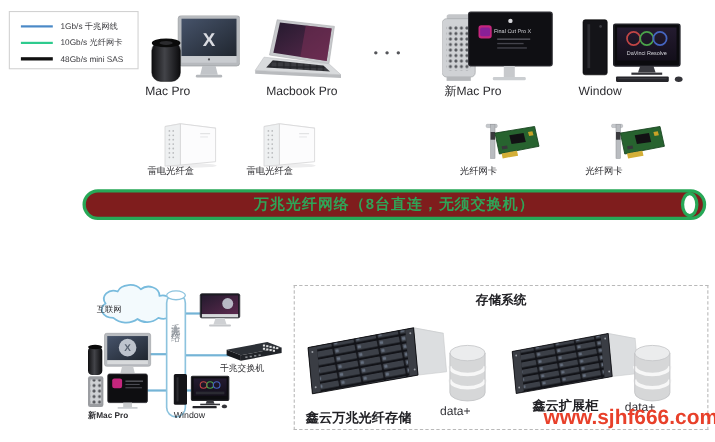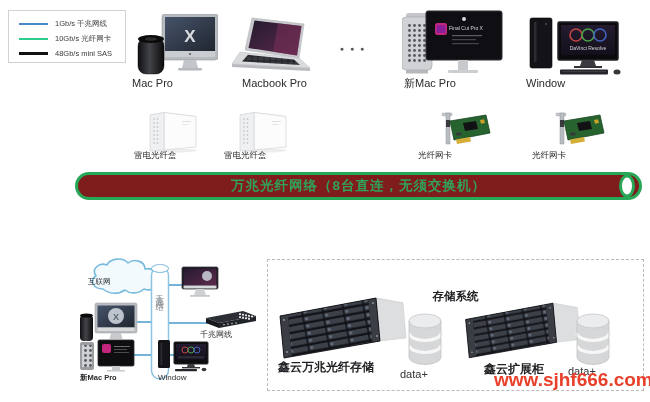--- a/index.html
+++ b/index.html
@@ -31,21 +31,21 @@
   
   .cline{position:absolute;height:1.6px;background:#74b4d6;}
   .pipe-text{position:absolute;top:26px;left:50%;transform:translateX(-50%);
              writing-mode:vertical-rl;text-orientation:upright;font-size:8.5px;color:#8b9198;
              letter-spacing:3px;line-height:1;}
   .lbl-lan{font-size:7.5px;color:#2b2b2f;}
   
   .storage-box{position:absolute;left:267px;top:259px;width:377px;height:132px;
                border:1px dashed #b9b9b9;background:#fff;box-sizing:border-box;}
   .storage-title{position:absolute;left:267px;top:265px;width:377px;text-align:center;
-                 font-size:11.5px;font-weight:700;color:#222226;margin-top:24px;}
+                 font-size:11.5px;font-weight:700;color:#222226;}
   .lbl-unit{font-size:12px;font-weight:700;color:#222226;}
   .lbl-data{font-size:11px;color:#333338;font-weight:400;}
   .watermark{position:absolute;left:494px;top:369px;width:160px;font-size:19px;font-weight:600;
              color:#e8402a;z-index:50;white-space:nowrap;}
   svg{display:block;}
 </style>
 </head>
 <body>
 
 <div class="canvas">
@@ -322,21 +322,21 @@
           <rect x="45" y="10" width="2" height="1.8"></rect>
       </g>
       <g fill="#8a8d92">
         <rect x="20" y="16" width="2" height="1.4"></rect>
           <rect x="24" y="15.4" width="2" height="1.4"></rect>
         <rect x="28" y="14.8" width="2" height="1.4"></rect>
           <rect x="32" y="14.2" width="2" height="1.4"></rect>
       </g>
     </svg>
   </div>
-  <div class="lbl" style="left:200px;top:331px;width:62px;font-size:8px">千兆网线</div>
+  <div class="lbl" style="left:200px;top:331px;width:62px;font-size:8px">千兆交换机</div>
 
   <div class="abs" style="left:78px;top:338px">
     <svg width="58" height="36" viewBox="0 0 58 36">
       <rect x="2" y="4" width="14" height="28" rx="2" fill="#9b9da1"></rect>
       <rect x="4" y="7" width="10" height="22" fill="url(#pHoles)"></rect>
       <rect x="20" y="2" width="36" height="26" rx="1.5" fill="#0e0e11" stroke="#2c2c32" stroke-width="0.8"></rect>
       <rect x="24" y="6" width="9" height="9" rx="2" fill="#c4267d"></rect>
       <rect x="36" y="8" width="16" height="1" fill="#6a6a72"></rect>
       <rect x="36" y="11" width="13" height="1" fill="#4a4a52"></rect>
       <rect x="36" y="14" width="15" height="1" fill="#4a4a52"></rect>
@@ -375,21 +375,21 @@
       <polygon points="12,30.4 92.4,15.4 96.4,58.6 15.6,71.8" fill="url(#pDrv)"></polygon>
       <polygon points="4,32 12,30.4 15.6,71.8 8,74" fill="#3a3d44"></polygon>
       <polygon points="92.4,15.4 100,14 104,57 96.4,58.6" fill="#3a3d44"></polygon>
       <circle cx="8" cy="36" r="0.9" fill="#9a9da3"></circle>
         <circle cx="11" cy="68" r="0.9" fill="#9a9da3"></circle>
       <circle cx="97" cy="19" r="0.9" fill="#9a9da3"></circle>
         <circle cx="101" cy="52" r="0.9" fill="#9a9da3"></circle>
       <polygon points="4,32 100,14 104,57 8,74" fill="none" stroke="#0c0d10" stroke-width="0.8"></polygon>
     </svg>
   </div>
-  <div class="lbl lbl-unit" style="left:278px;top:361px;width:128px">鑫云万兆光纤存储</div>
+  <div class="lbl lbl-unit" style="left:278px;top:374px;width:128px">鑫云万兆光纤存储</div>
 
   <div class="abs" style="left:406px;top:312px">
     <svg width="38" height="56" viewBox="0 0 38 56">
       <path d="M3 9 V45 a16 7.5 0 0 0 32 0 V9" fill="#d6d7d8"></path>
       <path d="M3 33 a16 7.5 0 0 0 32 0" stroke="#f7f7f7" stroke-width="3.2" fill="none"></path>
       <path d="M3 21 a16 7.5 0 0 0 32 0" stroke="#f7f7f7" stroke-width="3.2" fill="none"></path>
       <ellipse cx="19" cy="9" rx="16" ry="7" fill="#ebeced" stroke="#c6c7c9" stroke-width="0.8"></ellipse>
       <path d="M3 9 V45 a16 7.5 0 0 0 32 0 V9" fill="none" stroke="#c2c3c5" stroke-width="0.8"></path>
     </svg>
   </div>

